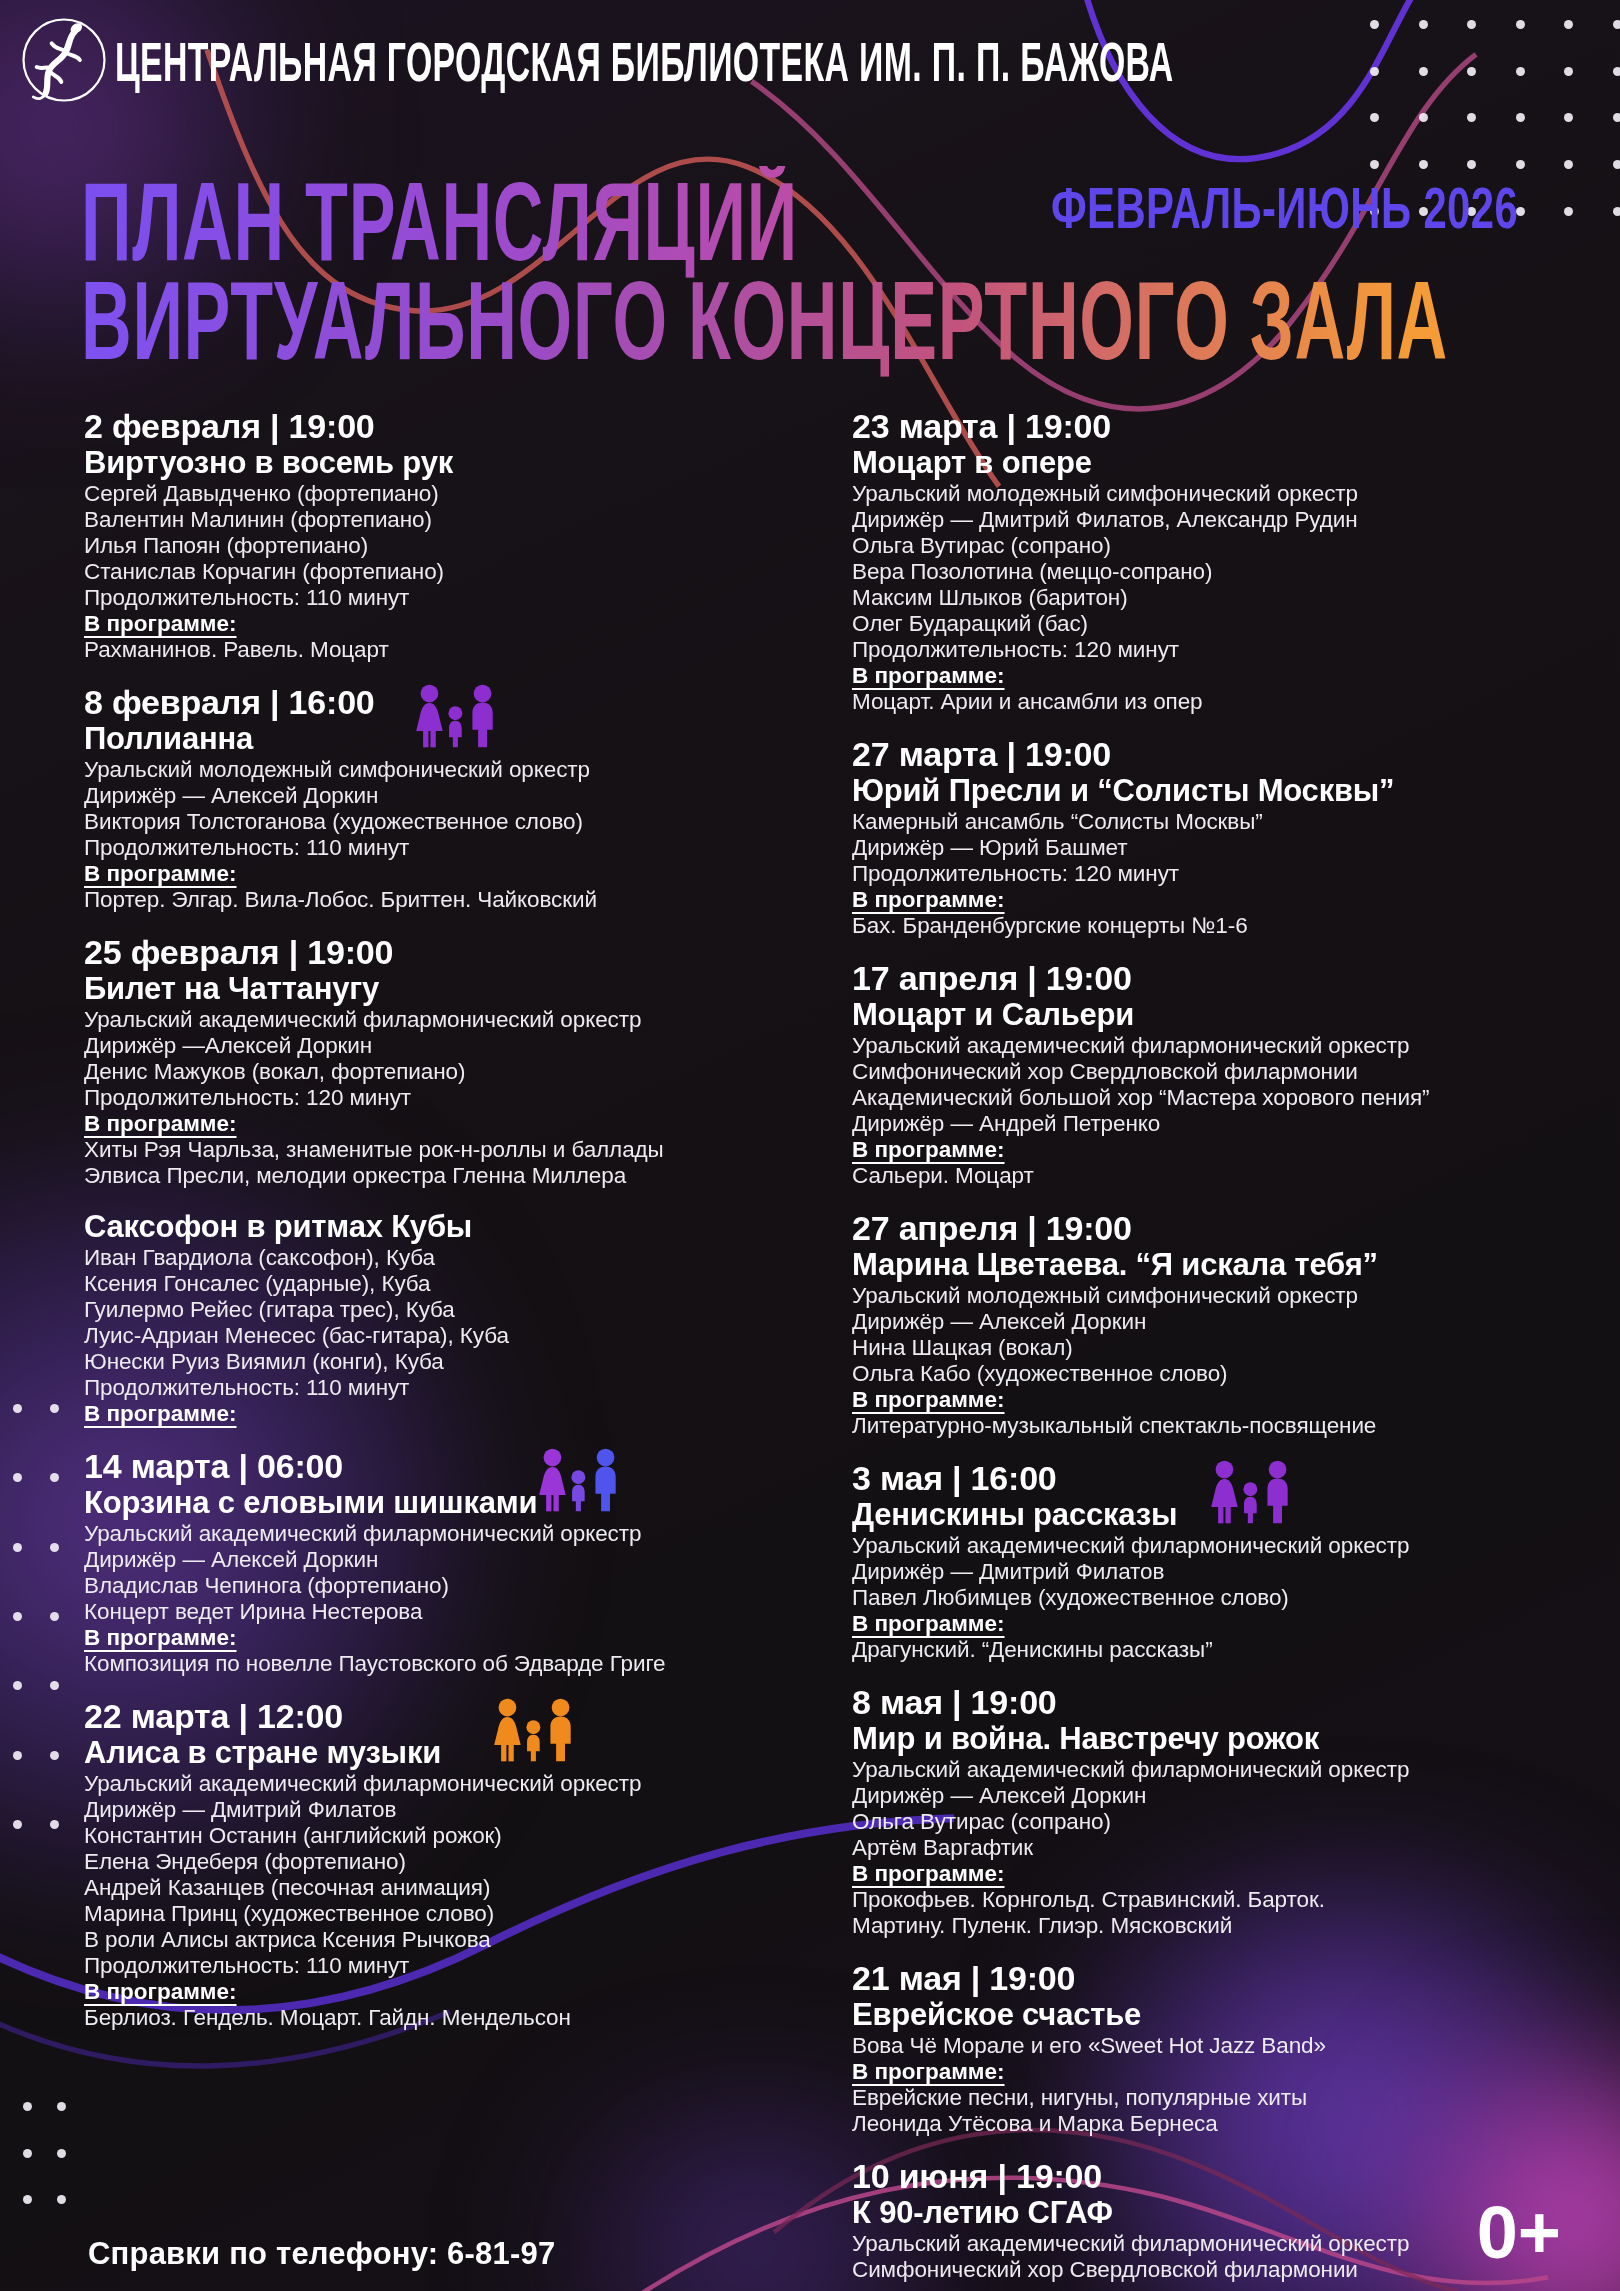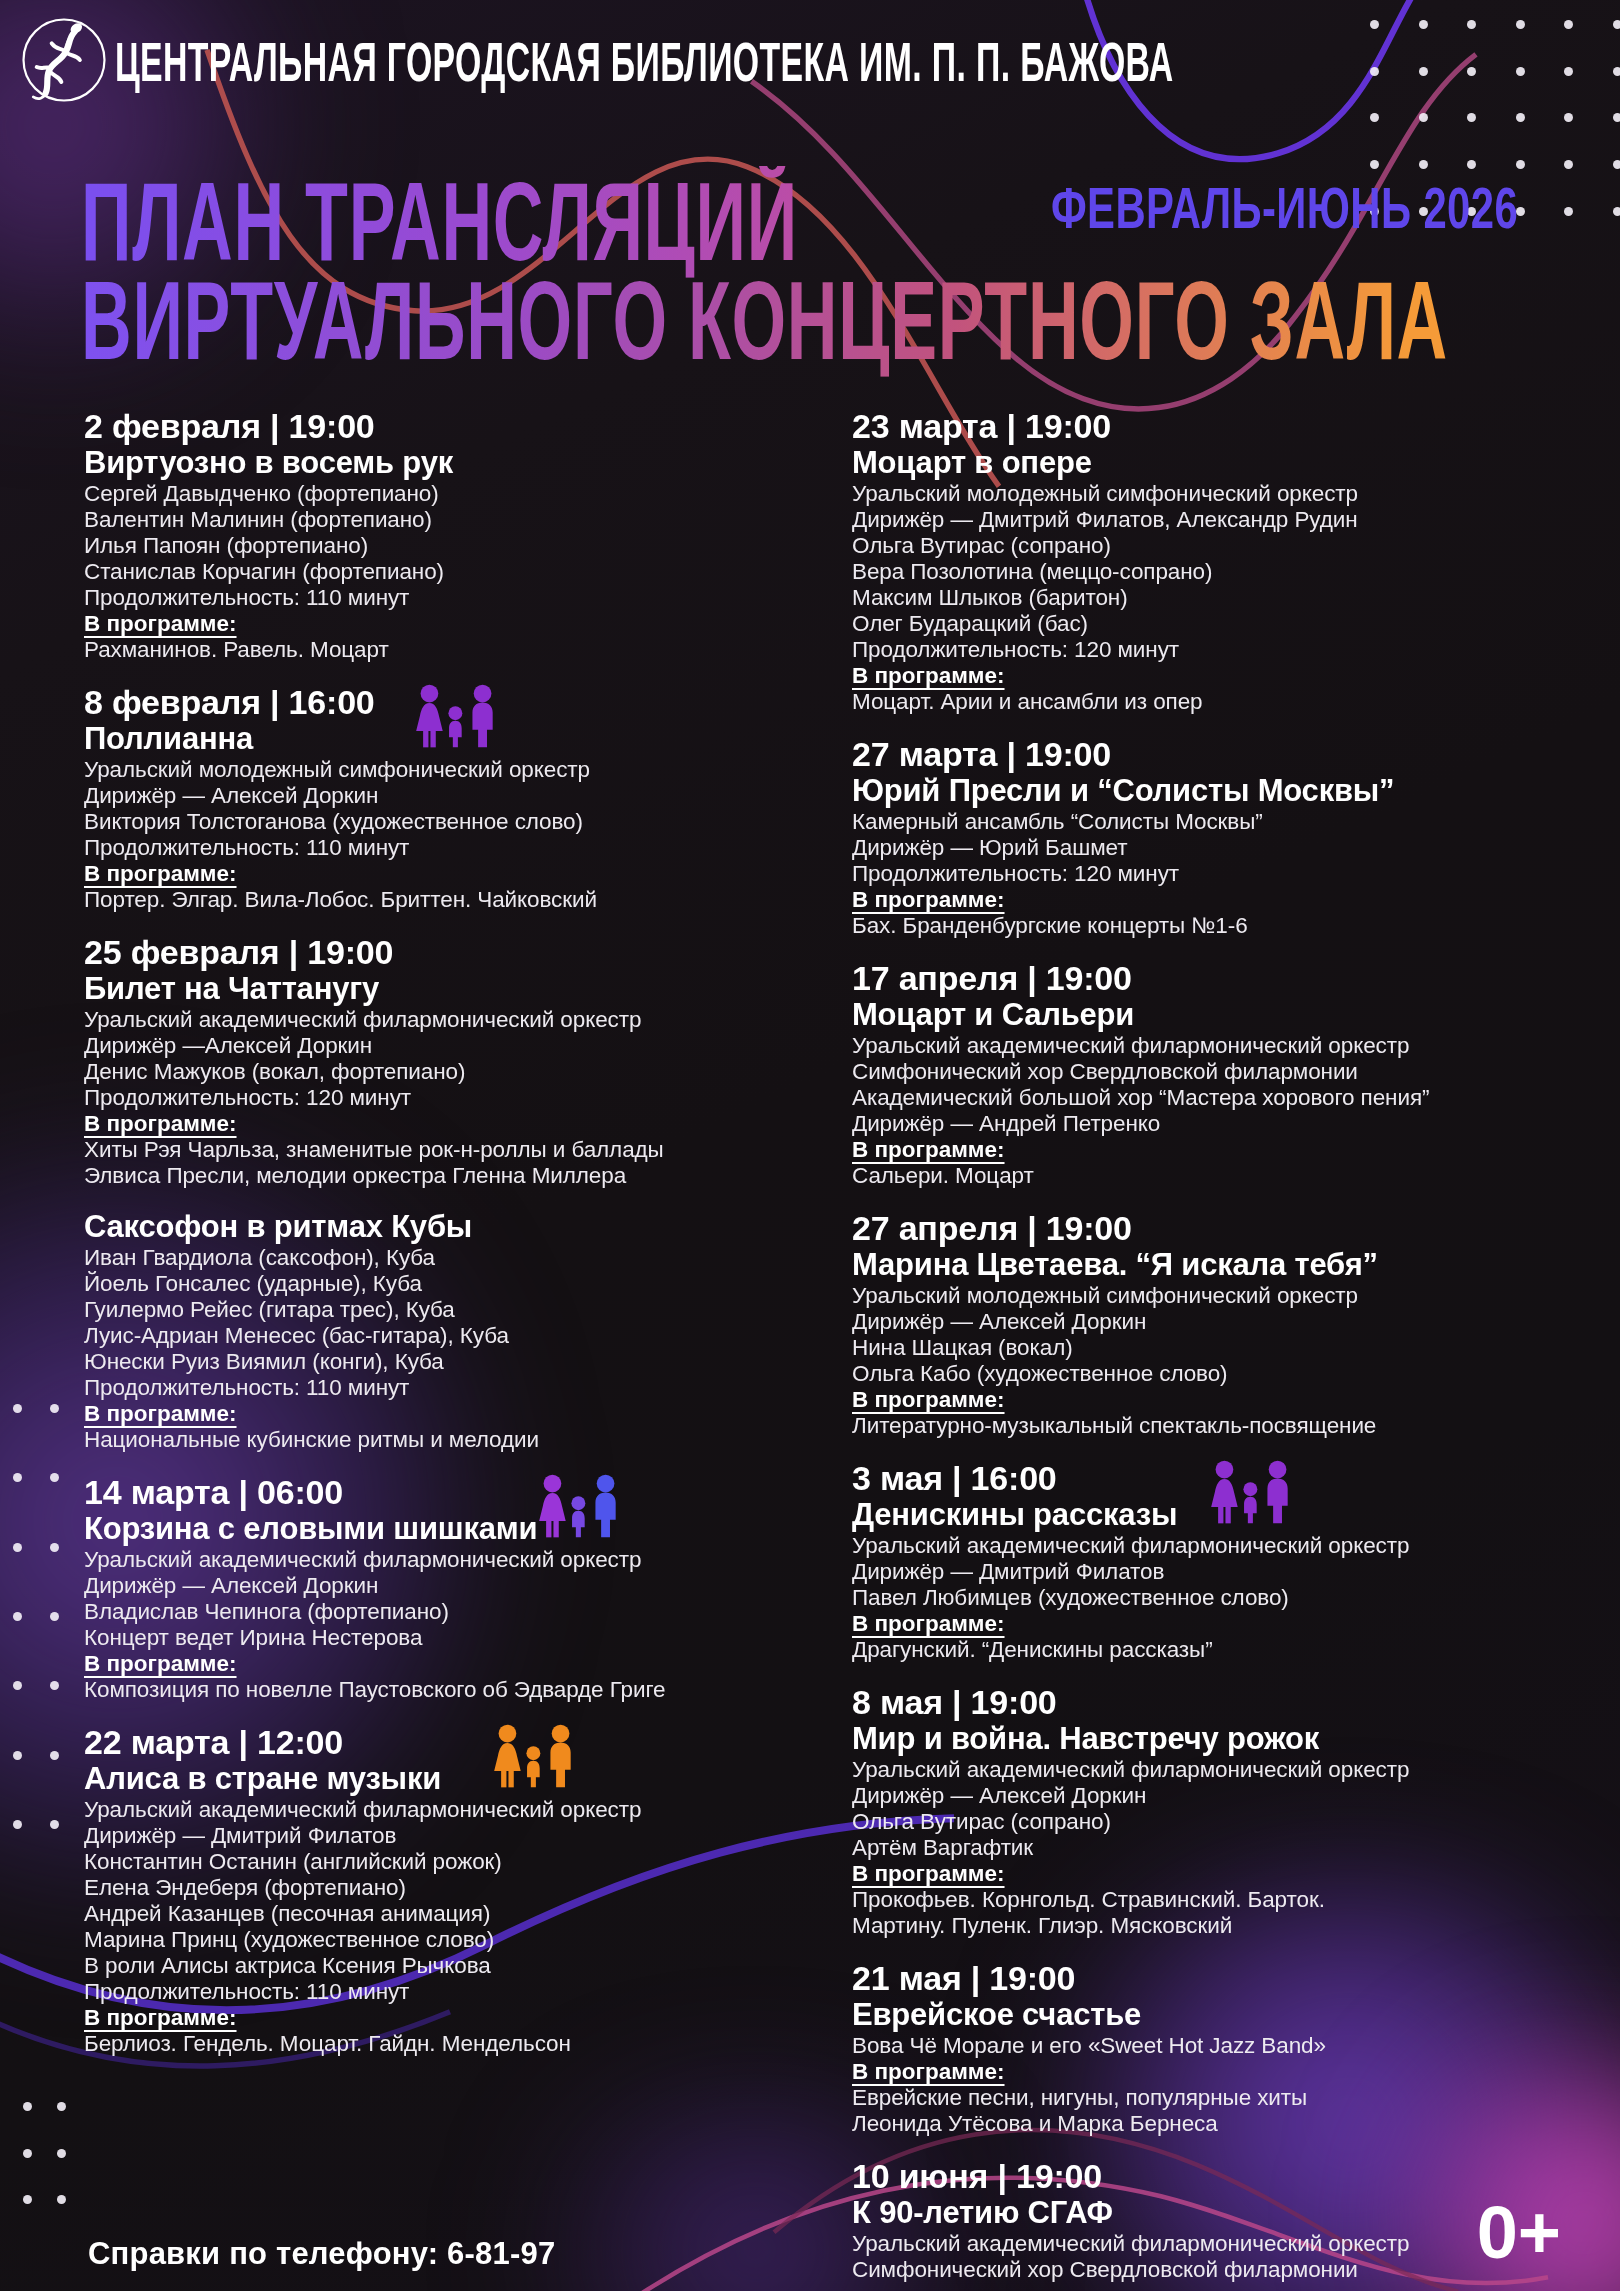--- a/index.html
+++ b/index.html
@@ -198,27 +198,26 @@
         <div class="event-line">Дирижёр —Алексей Доркин</div>
         <div class="event-line">Денис Мажуков (вокал, фортепиано)</div>
         <div class="event-line">Продолжительность: 120 минут</div>
         <div class="program-label">В программе:</div>
         <div class="event-line">Хиты Рэя Чарльза, знаменитые рок-н-роллы и баллады</div>
         <div class="event-line">Элвиса Пресли, мелодии оркестра Гленна Миллера</div>
       </div>
       <div class="event">
         <div class="event-title">Саксофон в ритмах Кубы</div>
         <div class="event-line">Иван Гвардиола (саксофон), Куба</div>
-        <div class="event-line">Йоель Гонсалес (ударные), Куба</div>
+        <div class="event-line">Ксения Гонсалес (ударные), Куба</div>
         <div class="event-line">Гуилермо Рейес (гитара трес), Куба</div>
         <div class="event-line">Луис-Адриан Менесес (бас-гитара), Куба</div>
         <div class="event-line">Юнески Руиз Виямил (конги), Куба</div>
         <div class="event-line">Продолжительность: 110 минут</div>
         <div class="program-label">В программе:</div>
-        <div class="event-line">Национальные кубинские ритмы и мелодии</div>
       </div>
       <div class="event">
         <div class="event-date">14 марта | 06:00</div>
         <div class="event-title">Корзина с еловыми шишками</div>
         <div class="event-line">Уральский академический филармонический оркестр</div>
         <div class="event-line">Дирижёр — Алексей Доркин</div>
         <div class="event-line">Владислав Чепинога (фортепиано)</div>
         <div class="event-line">Концерт ведет Ирина Нестерова</div>
         <div class="program-label">В программе:</div>
         <div class="event-line">Композиция по новелле Паустовского об Эдварде Григе</div>

